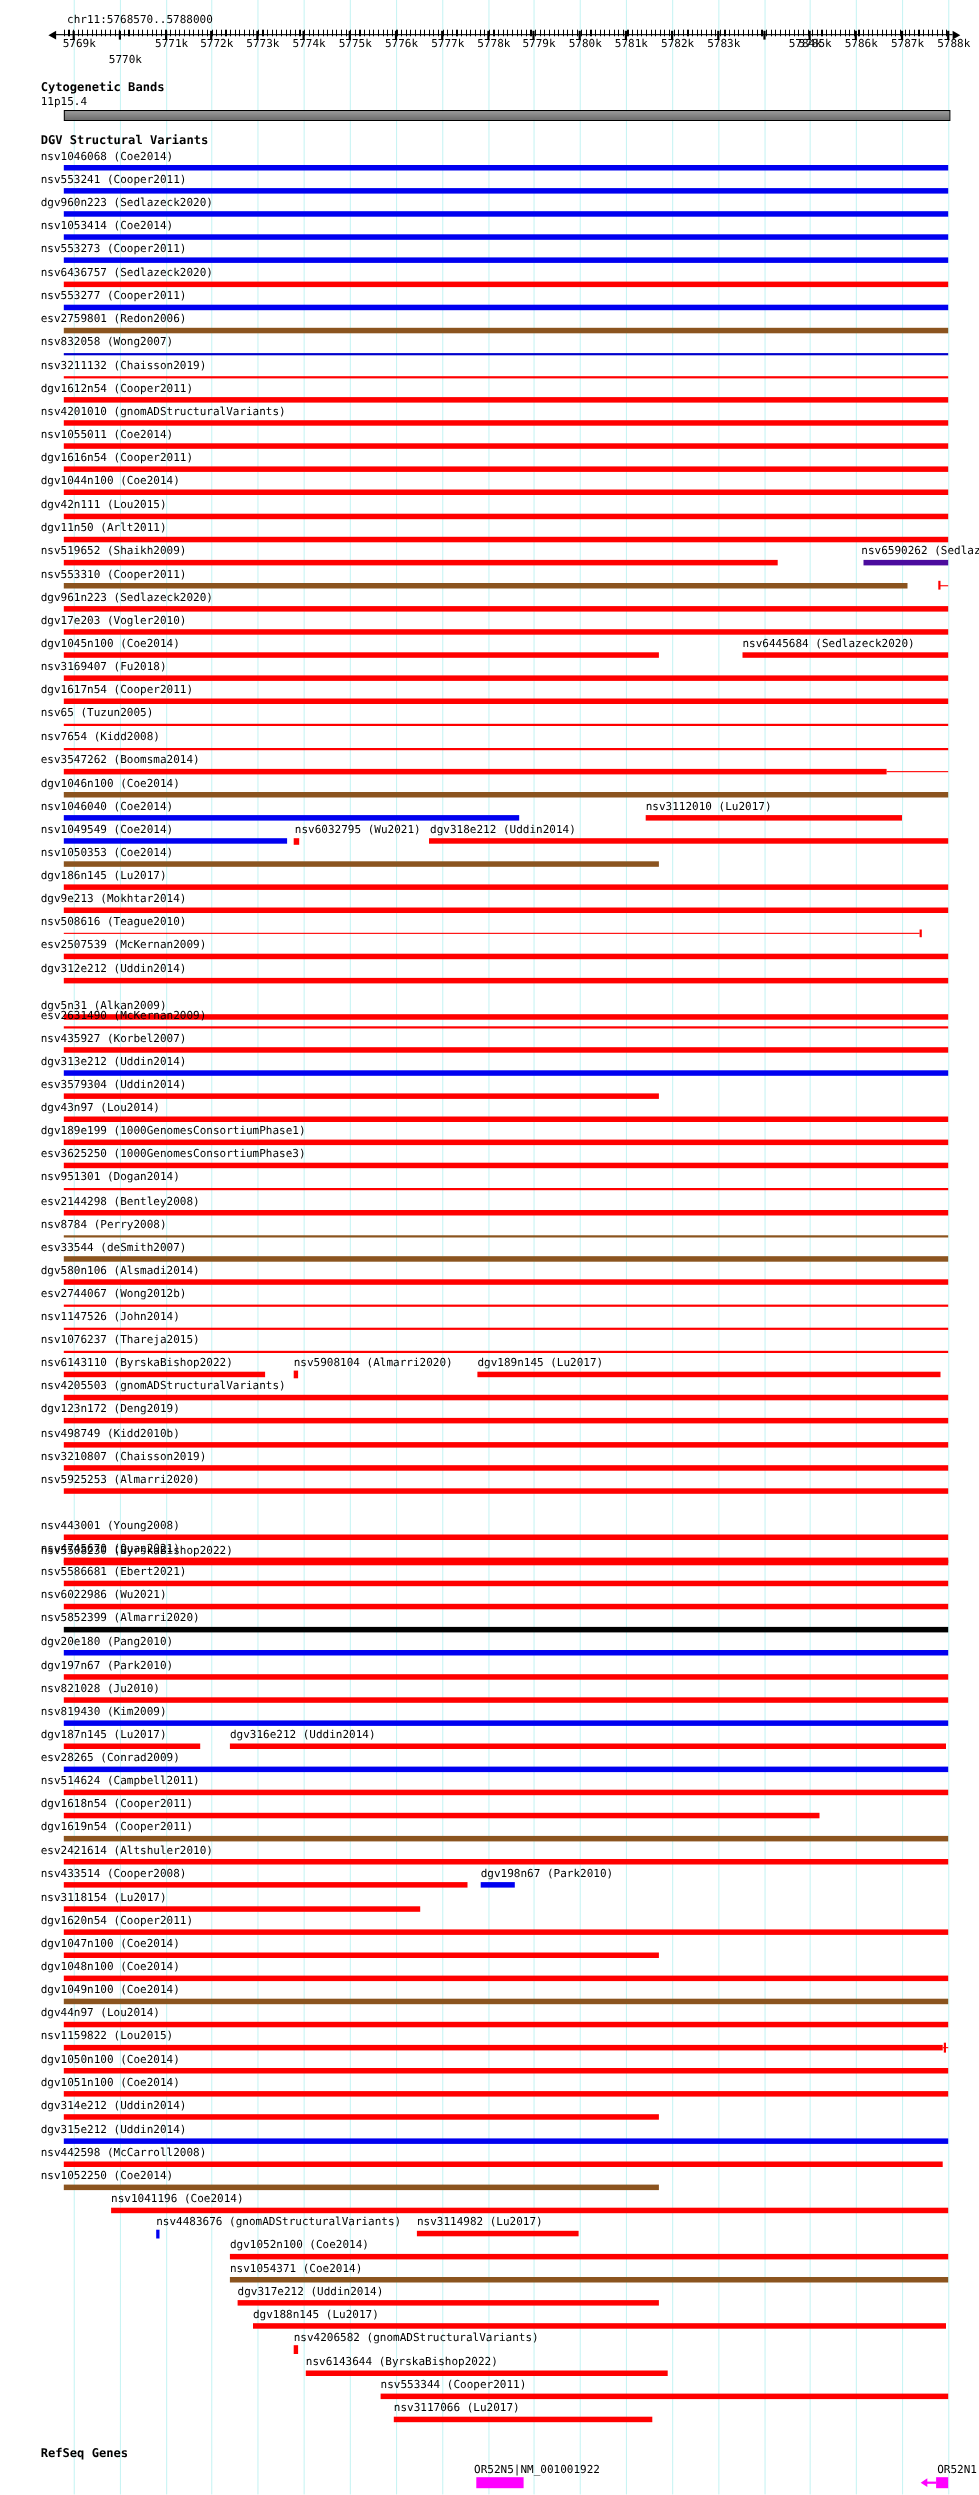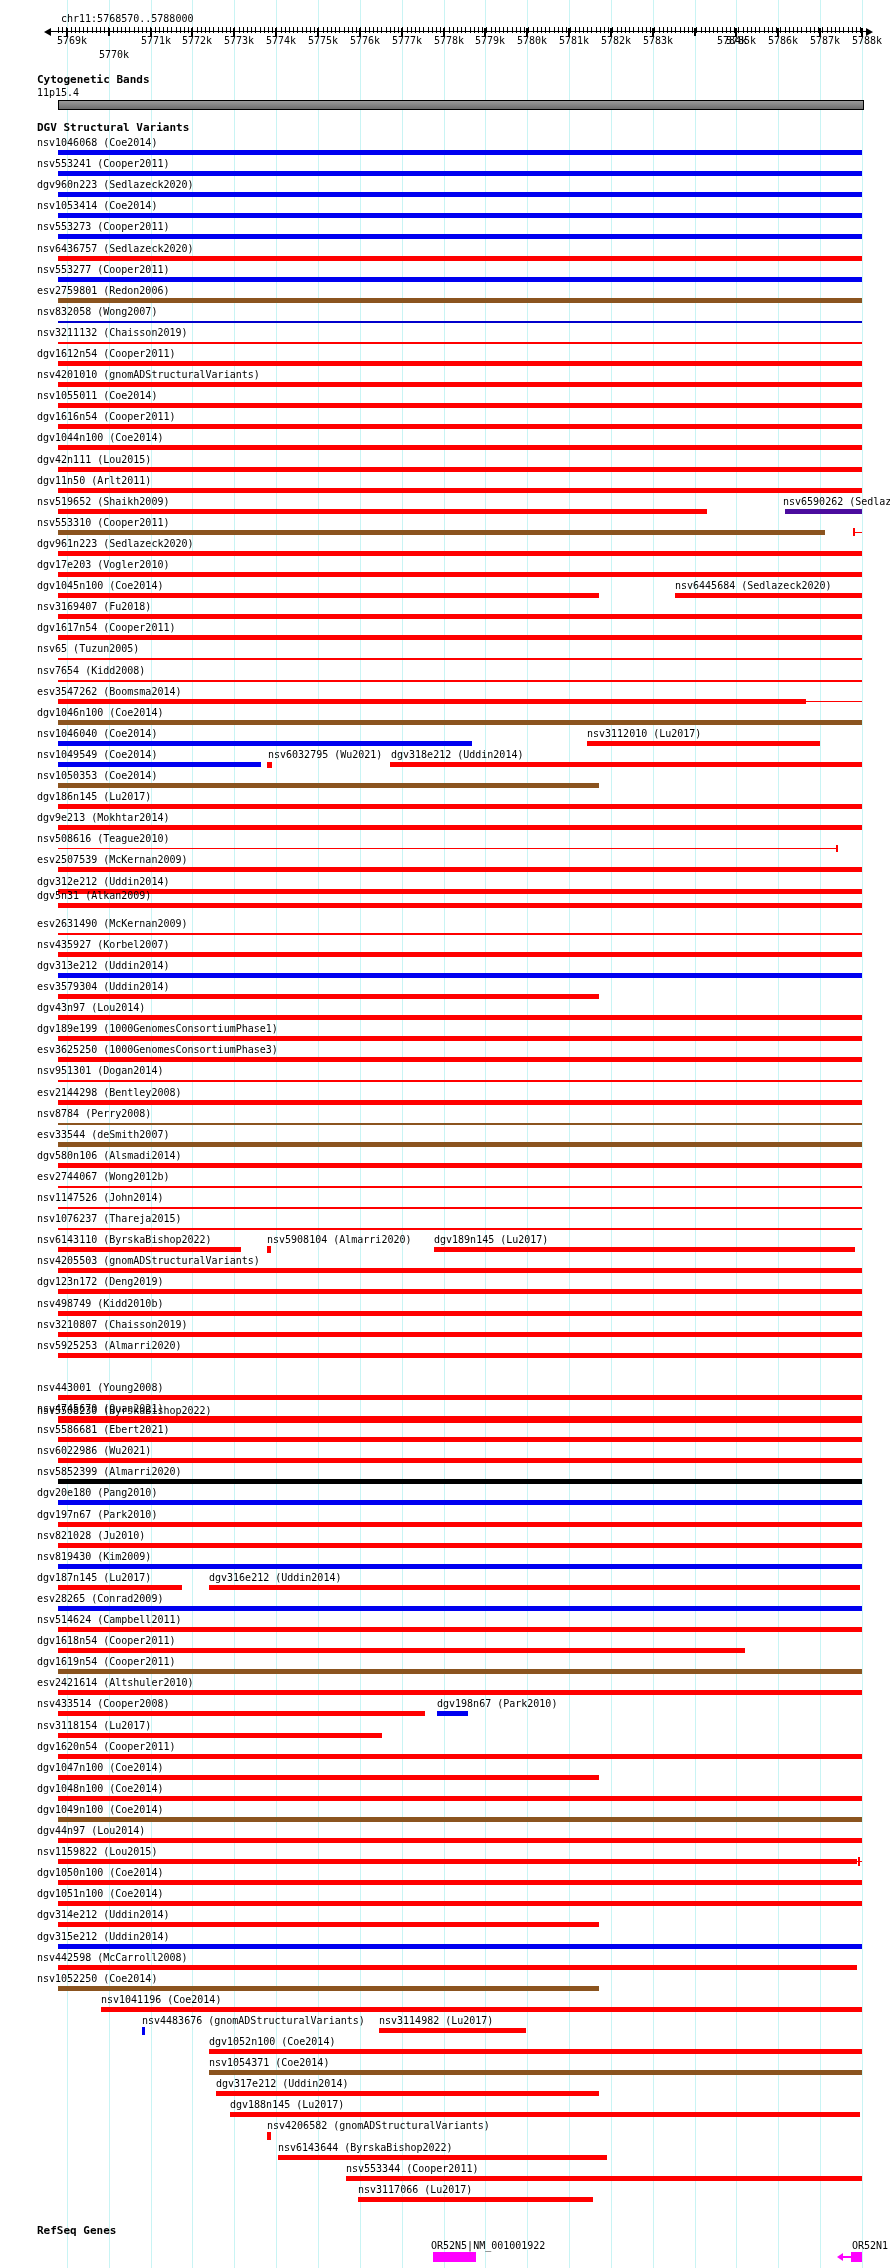--- a/index.html
+++ b/index.html
@@ -249,21 +249,21 @@
         <div class="vmark" style="left: 836px; top: 12px; width: 2px; height: 7px; background: rgb(255, 0, 0);"></div>
       </div>
       <div class="row" style="top: 854px;">
         <div class="vlabel" style="left: 37px;">esv2507539 (McKernan2009)</div>
         <div class="vbar" style="left: 58px; width: 804px; background: rgb(255, 0, 0);"></div>
       </div>
       <div class="row" style="top: 876px;">
         <div class="vlabel" style="left: 37px;">dgv312e212 (Uddin2014)</div>
         <div class="vbar" style="left: 58px; width: 804px; background: rgb(255, 0, 0);"></div>
       </div>
-      <div class="row" style="top: 890px;">
+      <div class="row" style="top: 909px;">
         <div class="vlabel" style="left: 37px;">dgv5n31 (Alkan2009)</div>
         <div class="vbar" style="left: 58px; width: 804px; background: rgb(255, 0, 0);"></div>
       </div>
       <div class="row" style="top: 918px;">
         <div class="vlabel" style="left: 37px;">esv2631490 (McKernan2009)</div>
         <div class="vbar thin" style="left: 58px; width: 804px; background: rgb(255, 0, 0);"></div>
       </div>
       <div class="row" style="top: 939px;">
         <div class="vlabel" style="left: 37px;">nsv435927 (Korbel2007)</div>
         <div class="vbar" style="left: 58px; width: 804px; background: rgb(255, 0, 0);"></div>

